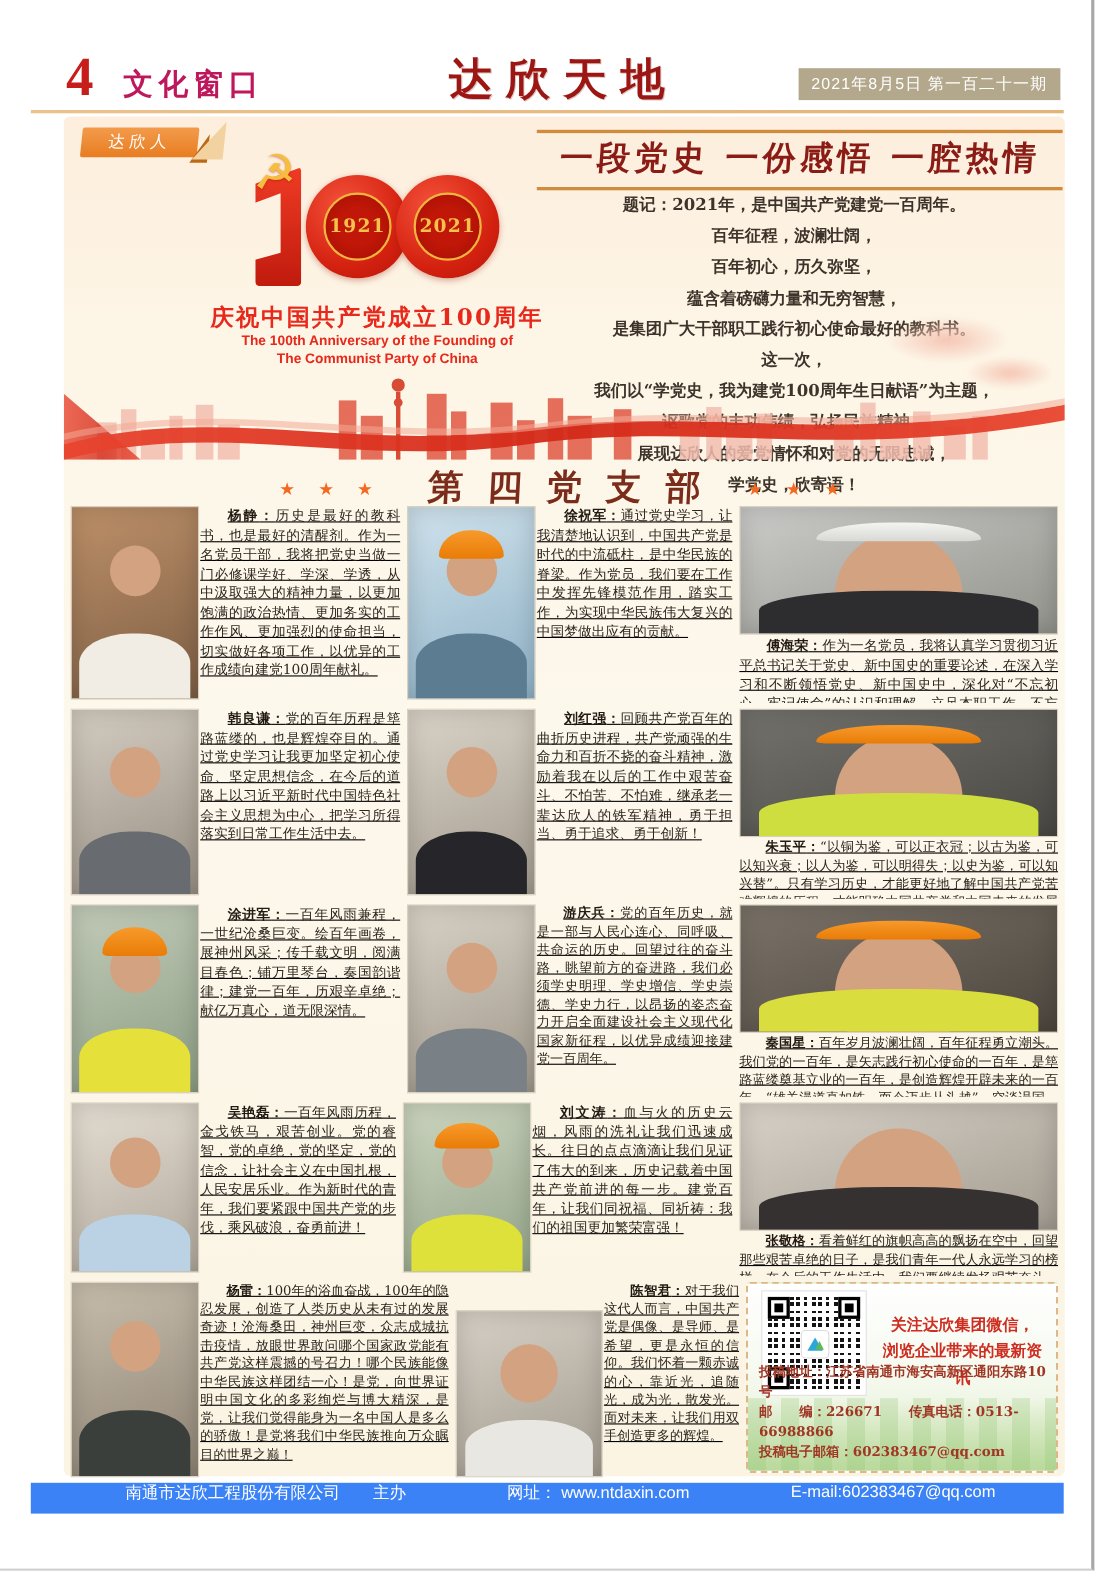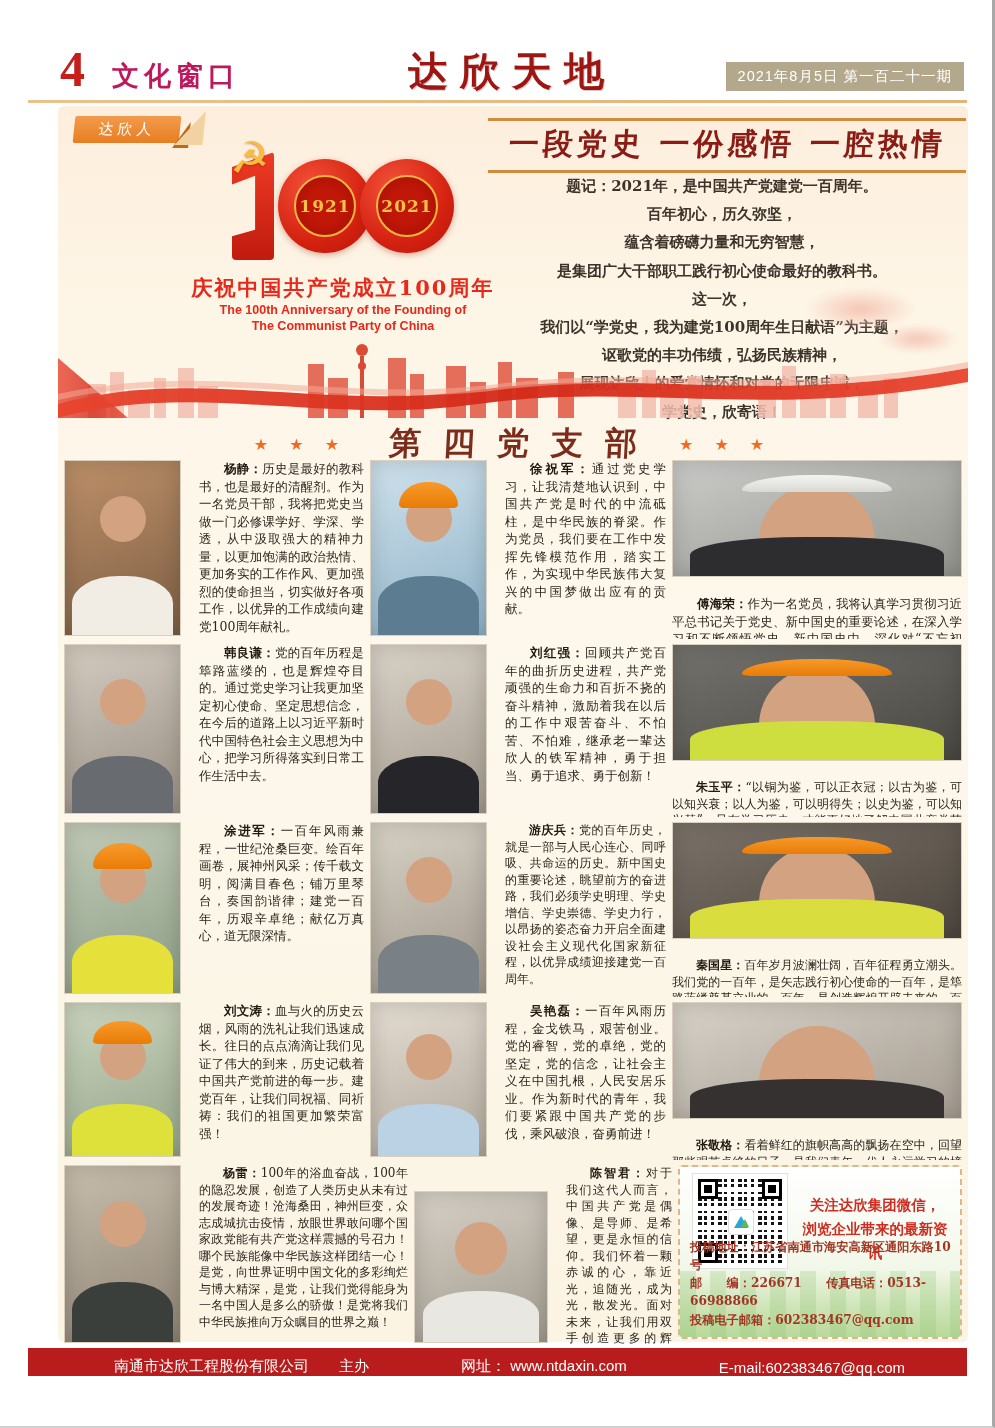--- a/index.html
+++ b/index.html
@@ -51,21 +51,21 @@
   .cloud{position:absolute;border-radius:50%;background:radial-gradient(closest-side,#f5c5b4,rgba(245,197,180,0));filter:blur(2px);}
   .cl1{left:748px;top:182px;width:110px;height:42px;}
   .cl2{left:820px;top:218px;width:80px;height:30px;}
   
   .branch{position:absolute;left:0;top:316px;width:910px;display:flex;align-items:center;justify-content:center;gap:20px;}
   .stars{color:#f26a22;font-size:16px;letter-spacing:8px;font-family:"DejaVu Sans",sans-serif;}
   .branch .bt{font-size:32px;font-weight:bold;color:#7c2c1b;letter-spacing:22px;text-indent:22px;transform:skewX(-3deg);}
   
   .grid{position:absolute;left:6px;top:354px;width:898px;}
   .row{display:flex;gap:6px;margin-bottom:5px;}
-  .cell{position:relative;display:flex;gap:18px;overflow:hidden;}
+  .cell{position:relative;display:flex;gap:1px;overflow:hidden;text-decoration:underline;}
   .c1{width:300px;} .c2{width:296px;} .c3{width:290px;flex-direction:column;}
   .r1 .cell{height:179px;} .r2 .cell{height:173px;} .r3 .cell{height:175px;}
   .r4 .cell{height:158px;} .r5 .cell{height:181px;}
   .r5 .c1{width:344px;} .r5 .c2{width:258px;} .r5 .c3{width:284px;}
   .photo{flex:0 0 115px;height:calc(100% - 5px);position:relative;overflow:hidden;border:1px solid #d9d0c0;
          background:linear-gradient(160deg,var(--bg1),var(--bg2));box-shadow:inset 0 0 22px rgba(0,0,0,.18);}
   .photo::before{content:"";position:absolute;width:40%;padding-top:40%;border-radius:50%;top:20%;left:30%;background:#d3a281;}
   .photo::after{content:"";position:absolute;width:88%;height:34%;bottom:0;left:6%;border-radius:46% 46% 0 0;background:var(--shirt);}
   .hat{position:absolute;width:52%;height:15%;top:12%;left:24%;border-radius:50% 50% 10% 10%/95% 95% 12% 12%;
        background:linear-gradient(180deg,#f79a2b,#e97c07);z-index:2;}
@@ -96,22 +96,22 @@
   .fp{position:absolute;width:20px;height:20px;border:3px solid #000;background:#fff;box-sizing:border-box;}
   .fp::before{content:"";position:absolute;inset:3px;background:#000;}
   .fp.tl{top:0;left:0;} .fp.tr{top:0;right:0;} .fp.bl{bottom:0;left:0;}
   .qlogo{position:absolute;left:30px;top:30px;width:24px;height:24px;background:#fff;border:1px solid #ddd;border-radius:4px;
          display:flex;align-items:center;justify-content:center;}
   .tri{width:0;height:0;border-left:7px solid transparent;border-right:7px solid transparent;border-bottom:12px solid #2aa7d8;position:relative;}
   .tri::after{content:"";position:absolute;left:0;top:3px;border-left:4px solid transparent;border-right:4px solid transparent;border-bottom:8px solid #5cb85c;}
   .qnote{position:absolute;left:116px;right:6px;top:26px;text-align:center;color:#ce2e21;font-weight:bold;font-size:14.5px;line-height:1.65;}
   .qcontact{position:absolute;left:10px;right:4px;bottom:8px;color:#a03724;font-weight:bold;font-size:12.2px;line-height:1.5;z-index:2;}
   
-  .footer{position:absolute;left:28px;top:1348px;width:939px;height:28px;background:#b91c1c;color:#fff;
-          font-family:"Liberation Sans",sans-serif;font-size:15px;display:flex;align-items:flex-end;
+  .footer{position:absolute;left:28px;top:1348px;width:939px;height:28px;background:#3b82f6;color:#fff;
+          font-family:"Liberation Sans",sans-serif;font-size:15px;display:flex;align-items:flex-start;
           justify-content:space-between;padding:0 62px 0 86px;box-sizing:border-box;}
 </style>
 </head>
 <body>
 
 <div class="page">
 
   <div class="hdr">
     <div class="pageno">4</div>
     <div class="sect">文化窗口</div>
@@ -123,20 +123,21 @@
   <div class="panel">
 
     <div class="ribbon">达欣人</div>
 
     <div class="feature">
       <span class="t">一段党史  一份感悟  一腔热情</span>
     </div>
 
     <div class="preface">
       <div>题记：2021年，是中国共产党建党一百周年。</div>
+      <div>百年征程，波澜壮阔，</div>
       <div>百年初心，历久弥坚，</div>
       <div>蕴含着磅礴力量和无穷智慧，</div>
       <div>是集团广大干部职工践行初心使命最好的教科书。</div>
       <div>这一次，</div>
       <div>我们以“学党史，我为建党100周年生日献语”为主题，</div>
       <div>讴歌党的丰功伟绩，弘扬民族精神，</div>
       <div>展现达欣人的爱党情怀和对党的无限忠诚，</div>
       <div>学党史，欣寄语！</div>
     </div>
 
@@ -252,40 +253,40 @@
 
       <div class="row r3">
         <div class="cell c1">
           <div class="photo p7">
               <i class="hat"></i>
             </div>
           <p class="txt"><b class="tname">涂进军</b><span>一百年风雨兼程，一世纪沧桑巨变。绘百年画卷，展神州风采；传千载文明，阅满目春色；铺万里琴台，奏国韵谐律；建党一百年，历艰辛卓绝；献亿万真心，道无限深情。</span></p>
         </div>
         <div class="cell c2 dense">
           <div class="photo p8"></div>
-          <p class="txt"><b class="tname">游庆兵</b><span>党的百年历史，就是一部与人民心连心、同呼吸、共命运的历史。新中国史的重要论述，眺望前方的奋进路，我们必须学史明理、学史增信、学史崇德、学史力行，以昂扬的姿态奋力开启全面建设社会主义现代化国家新征程，以优异成绩迎接建党一百周年。</span></p>
+          <p class="txt"><b class="tname">游庆兵</b><span>党的百年历史，就是一部与人民心连心、同呼吸、共命运的历史。回望过往的奋斗路，眺望前方的奋进路，我们必须学史明理、学史增信、学史崇德、学史力行，以昂扬的姿态奋力开启全面建设社会主义现代化国家新征程，以优异成绩迎接建党一百周年。</span></p>
         </div>
         <div class="cell c3 dense">
           <div class="photo p9">
               <i class="hat"></i>
             </div>
           <p class="txt"><b class="tname">秦国星</b><span>百年岁月波澜壮阔，百年征程勇立潮头。我们党的一百年，是矢志践行初心使命的一百年，是筚路蓝缕奠基立业的一百年，是创造辉煌开辟未来的一百年。“雄关漫道真如铁，而今迈步从头越”，空谈误国，实干兴邦，我们将永葆初心牢记使命，乘风破浪扬帆远航！</span></p>
         </div>
       </div>
 
       <div class="row r4">
-        <div class="cell c1">
-          <div class="photo p10">
-              <i class="hat"></i>
-            </div>
-          <p class="txt"><b class="tname">刘文涛</b><span>血与火的历史云烟，风雨的洗礼让我们迅速成长。往日的点点滴滴让我们见证了伟大的到来，历史记载着中国共产党前进的每一步。建党百年，让我们同祝福、同祈祷：我们的祖国更加繁荣富强！</span></p>
-        </div>
         <div class="cell c2">
           <div class="photo p11"></div>
           <p class="txt"><b class="tname">吴艳磊</b><span>一百年风雨历程，金戈铁马，艰苦创业。党的睿智，党的卓绝，党的坚定，党的信念，让社会主义在中国扎根，人民安居乐业。作为新时代的青年，我们要紧跟中国共产党的步伐，乘风破浪，奋勇前进！</span></p>
+        </div>
+        <div class="cell c1">
+          <div class="photo p10">
+              <i class="hat"></i>
+            </div>
+          <p class="txt"><b class="tname">刘文涛</b><span>血与火的历史云烟，风雨的洗礼让我们迅速成长。往日的点点滴滴让我们见证了伟大的到来，历史记载着中国共产党前进的每一步。建党百年，让我们同祝福、同祈祷：我们的祖国更加繁荣富强！</span></p>
         </div>
         <div class="cell c3 dense">
           <div class="photo p12"></div>
           <p class="txt"><b class="tname">张敬格</b><span>看着鲜红的旗帜高高的飘扬在空中，回望那些艰苦卓绝的日子，是我们青年一代人永远学习的榜样。在今后的工作生活中，我们要继续发扬艰苦奋斗，勇往直前的精神。在党一百周年之际，祝福我们伟大的祖国更加繁荣昌盛。</span></p>
         </div>
       </div>
 
       <div class="row r5">
         <div class="cell c1 dense">
           <div class="photo p13"></div>

